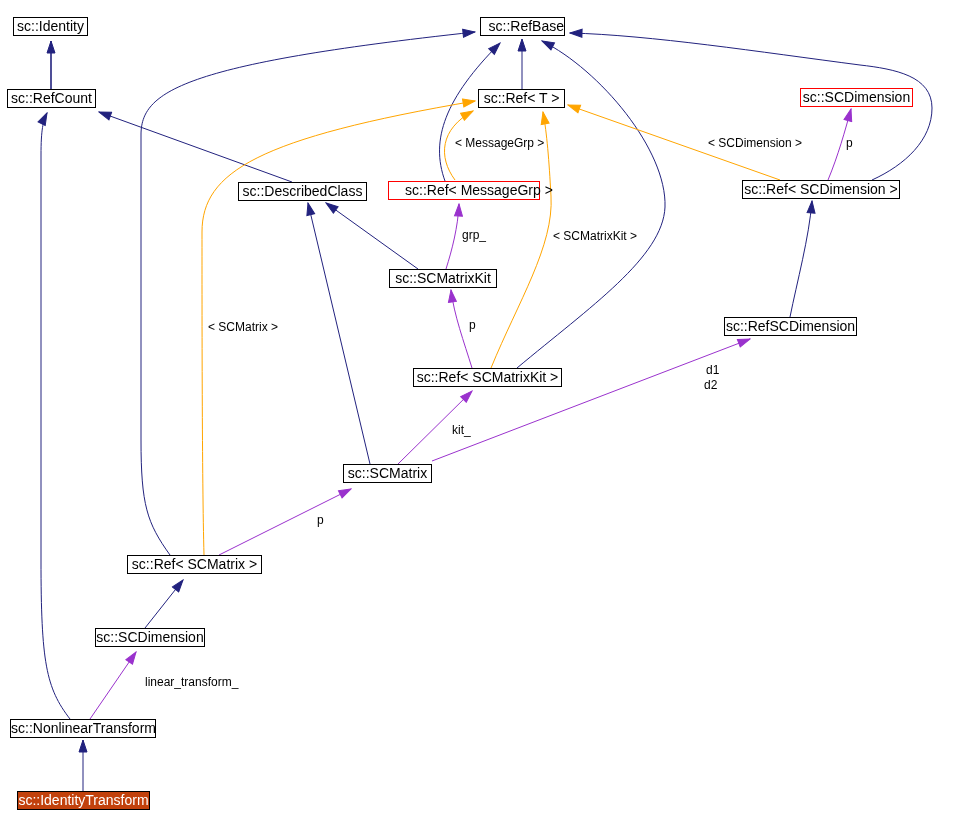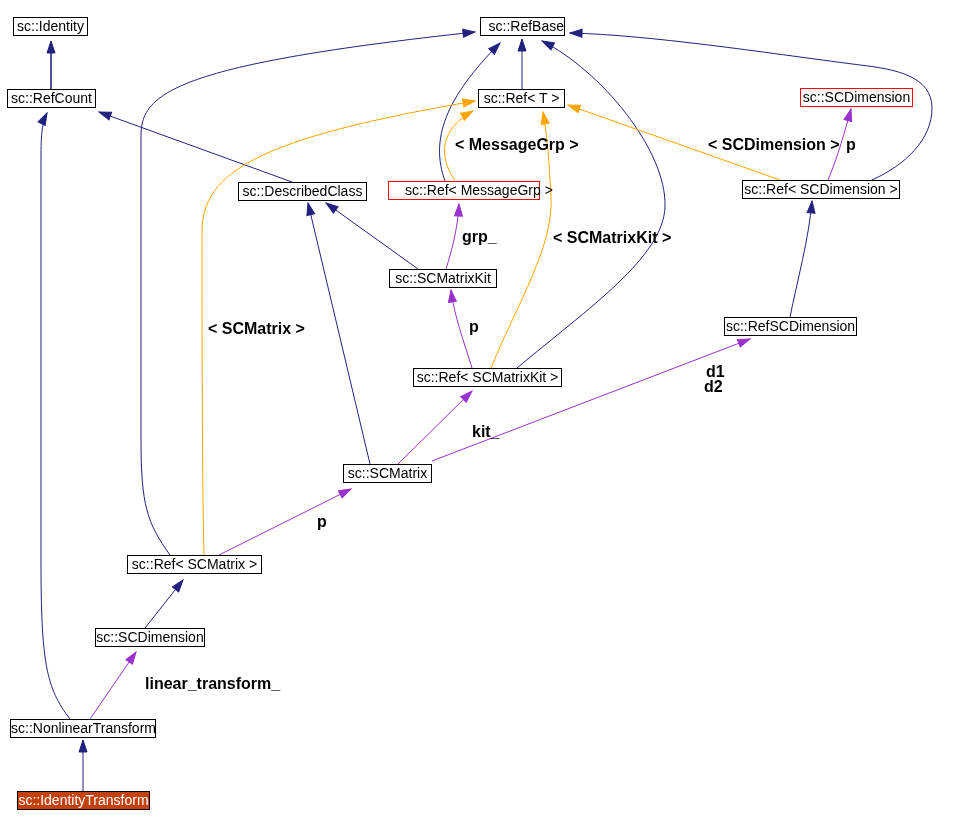--- a/index.html
+++ b/index.html
@@ -13,21 +13,21 @@
   .e-template{stroke:#ffa500;stroke-width:1;fill:none;}
   .e-use{stroke:#9a32cd;stroke-width:1;fill:none;}
   .node{
     position:absolute;box-sizing:border-box;height:19px;line-height:17px;
     border:1px solid #000;background:#fff;color:#000;
     font-size:14px;text-align:center;white-space:nowrap;cursor:pointer;
   }
   .node.red{border-color:#ff0000;}
   .node.current{background:#c2410c;color:#fff;border-color:#000;}
   .elabel{
-    position:absolute;font-size:16px;color:#000;white-space:nowrap;font-weight:bold;
+    position:absolute;font-size:12px;color:#000;white-space:nowrap;
   }
 </style>
 </head>
 <body>
 
 <div class="stage">
 
   <svg class="edges" width="968" height="828" viewBox="0 0 968 828">
     <defs>
       <marker id="m-navy" markerUnits="userSpaceOnUse" markerWidth="14" markerHeight="10" refX="13" refY="5" orient="auto">
@@ -86,19 +86,19 @@
   <div class="node" style="left:10px;top:719px;width:146px;">sc::NonlinearTransform</div>
   <div class="node current" style="left:17px;top:791px;width:133px;">sc::IdentityTransform</div>
 
   <div class="elabel" style="left:455px;top:136px;">&lt; MessageGrp &gt;</div>
   <div class="elabel" style="left:708px;top:136px;">&lt; SCDimension &gt;</div>
   <div class="elabel" style="left:846px;top:136px;">p</div>
   <div class="elabel" style="left:462px;top:228px;">grp_</div>
   <div class="elabel" style="left:553px;top:229px;">&lt; SCMatrixKit &gt;</div>
   <div class="elabel" style="left:469px;top:318px;">p</div>
   <div class="elabel" style="left:208px;top:320px;">&lt; SCMatrix &gt;</div>
-  <div class="elabel" style="left:452px;top:423px;margin-left:20px;">kit_</div>
+  <div class="elabel" style="left:452px;top:423px;">kit_</div>
   <div class="elabel" style="left:706px;top:363px;">d1</div>
   <div class="elabel" style="left:704px;top:378px;">d2</div>
   <div class="elabel" style="left:317px;top:513px;">p</div>
   <div class="elabel" style="left:128px;top:675px;padding-left:17px;">linear_transform_</div>
 
 </div>
 
 </body></html>

